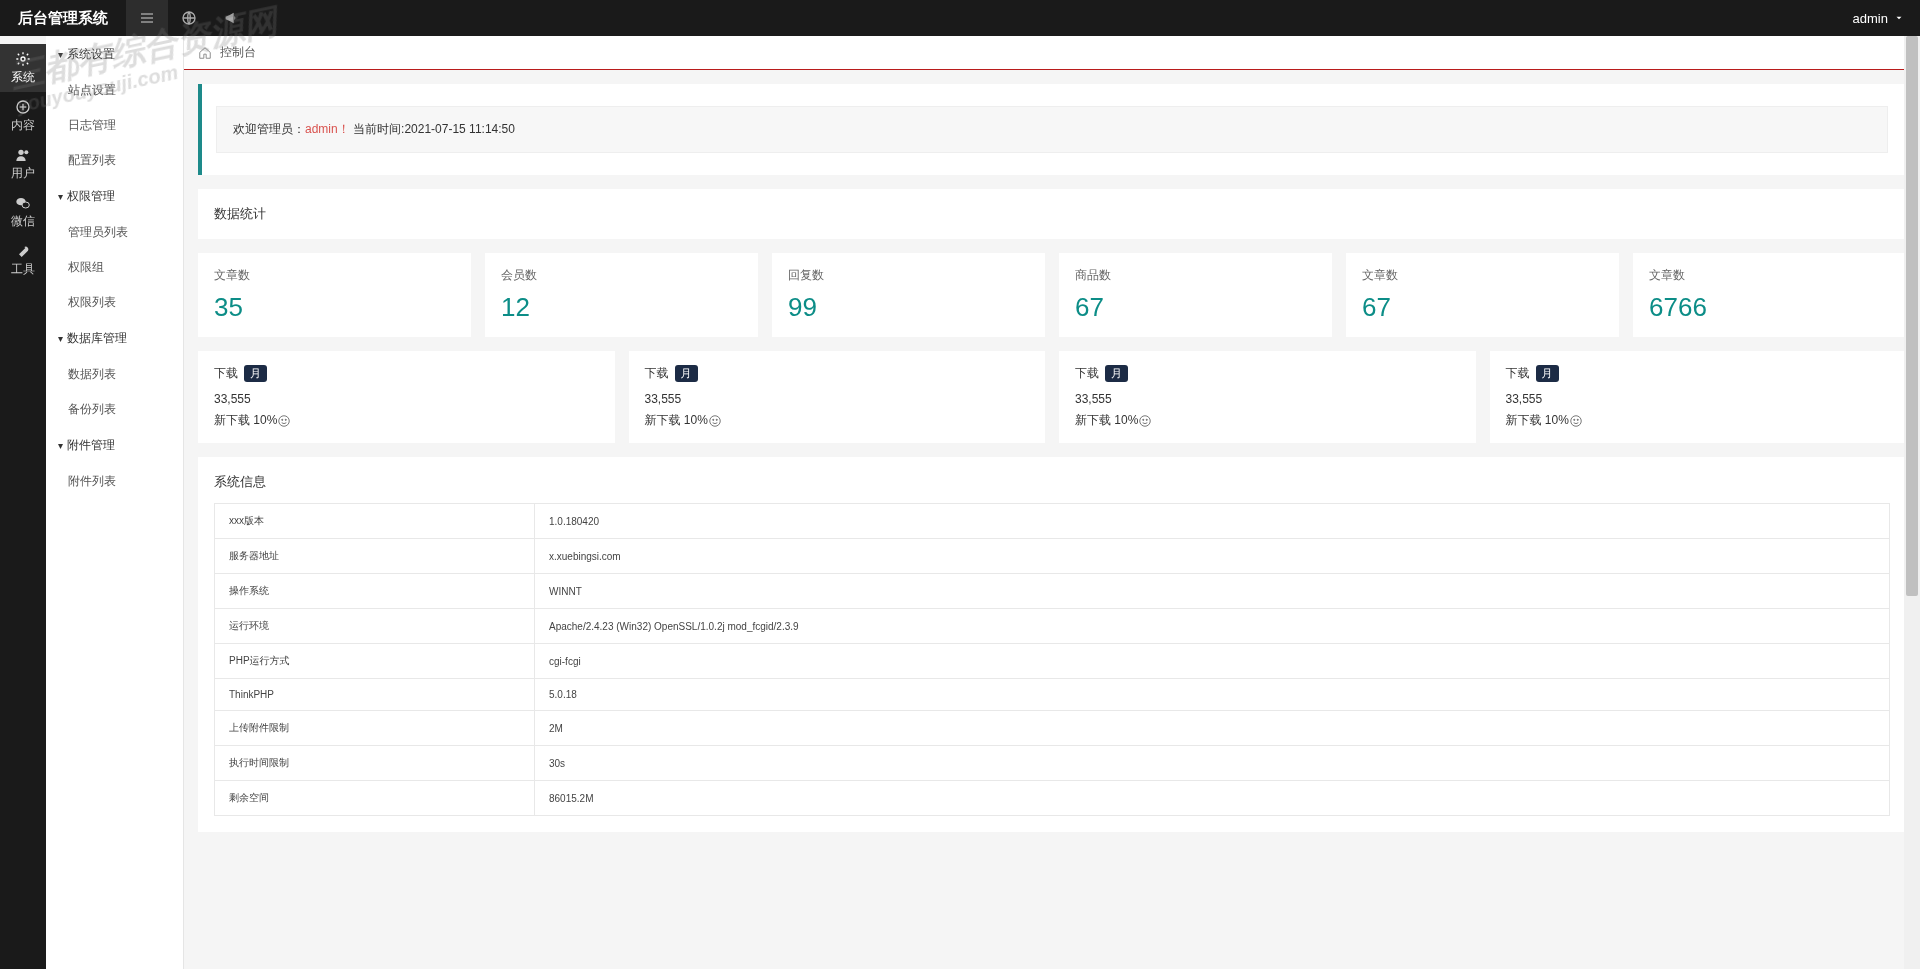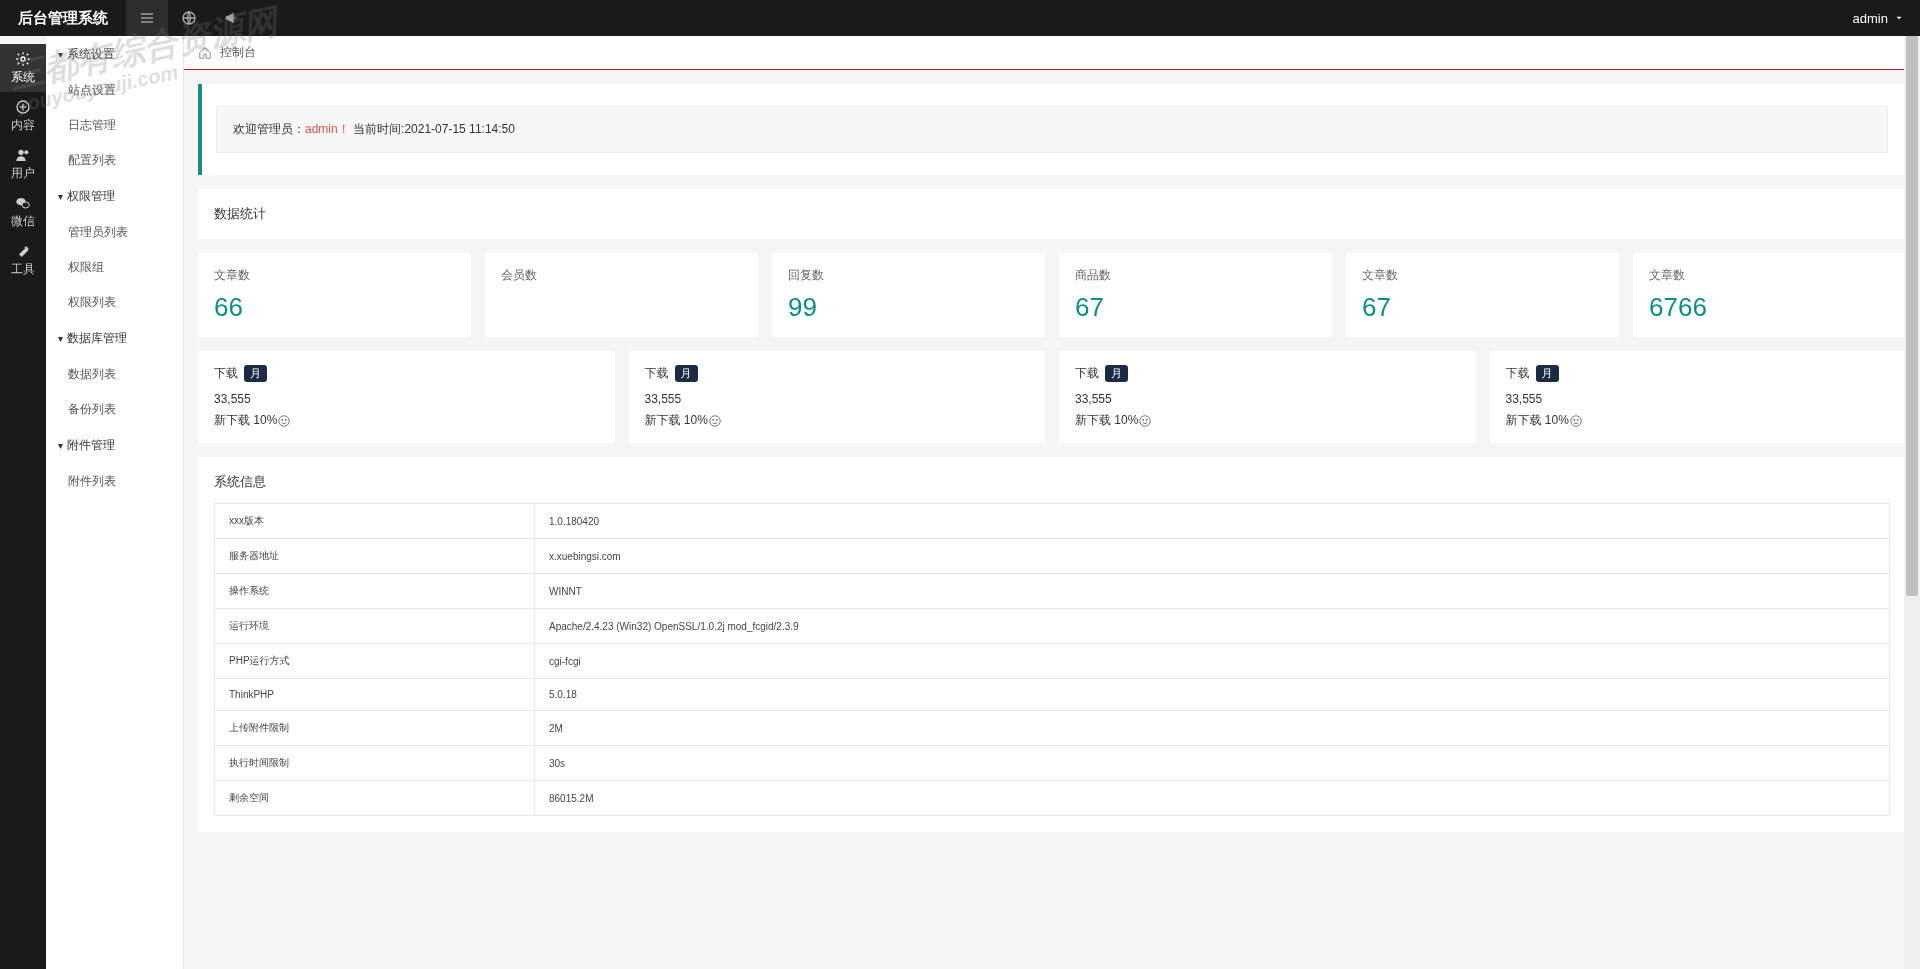--- a/index.html
+++ b/index.html
@@ -193,24 +193,25 @@
       </div>
     </div>
 
     <div class="panel">
       <div class="panel-title">数据统计</div>
     </div>
 
     <div class="stat-row">
       <div class="stat-card">
           <div class="stat-label">文章数</div>
-          <div class="stat-value">66</div>
+          <div class="stat-value">35</div>
         </div>
       <div class="stat-card">
           <div class="stat-label">会员数</div>
+          <div class="stat-value">12</div>
         </div>
       <div class="stat-card">
           <div class="stat-label">回复数</div>
           <div class="stat-value">99</div>
         </div>
       <div class="stat-card">
           <div class="stat-label">商品数</div>
           <div class="stat-value">67</div>
         </div>
       <div class="stat-card">

